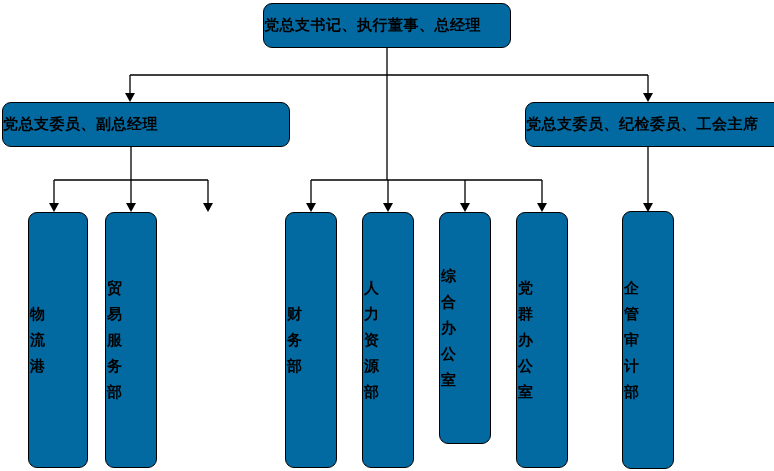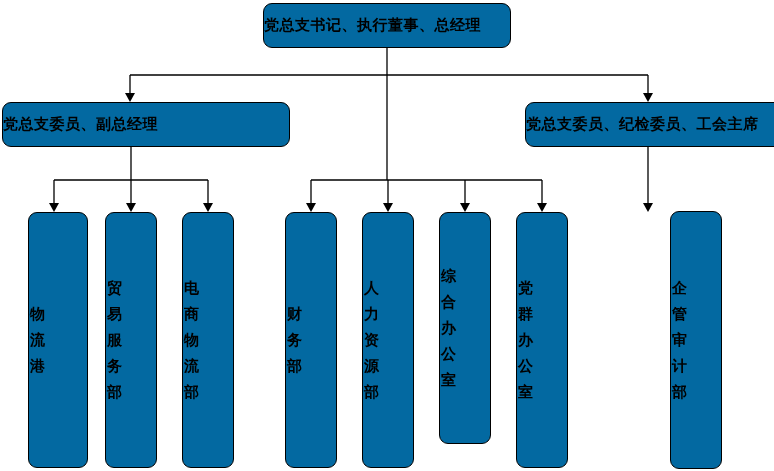--- a/index.html
+++ b/index.html
@@ -113,32 +113,29 @@
   <div class="node h" style="left:525px; top:102px; width:295px; height:45px;">
     <span>党总支委员、纪检委员、工会主席</span>
   </div>
 
   <div class="node v" style="left:28px; top:212px; width:60px; height:256px;">
     <span>物流港</span>
   </div>
   <div class="node v" style="left:105px; top:212px; width:52px; height:256px;">
     <span>贸易服务部</span>
   </div>
-  <div class="node v" style="left:182px; top:212px; width:52px; height:256px;">
-    <span>电商物流部</span>
-  </div>
   <div class="node v" style="left:285px; top:212px; width:52px; height:256px;">
     <span>财务部</span>
   </div>
   <div class="node v" style="left:362px; top:212px; width:52px; height:256px;">
     <span>人力资源部</span>
   </div>
   <div class="node v" style="left:439px; top:212px; width:52px; height:232px;">
     <span>综合办公室</span>
   </div>
   <div class="node v" style="left:516px; top:212px; width:52px; height:256px;">
     <span>党群办公室</span>
   </div>
-  <div class="node v" style="left:622px; top:211px; width:52px; height:258px;margin-left:48px;">
+  <div class="node v" style="left:622px; top:211px; width:52px; height:258px;">
     <span>企管审计部</span>
   </div>
 
 </div>
 
 </body></html>

